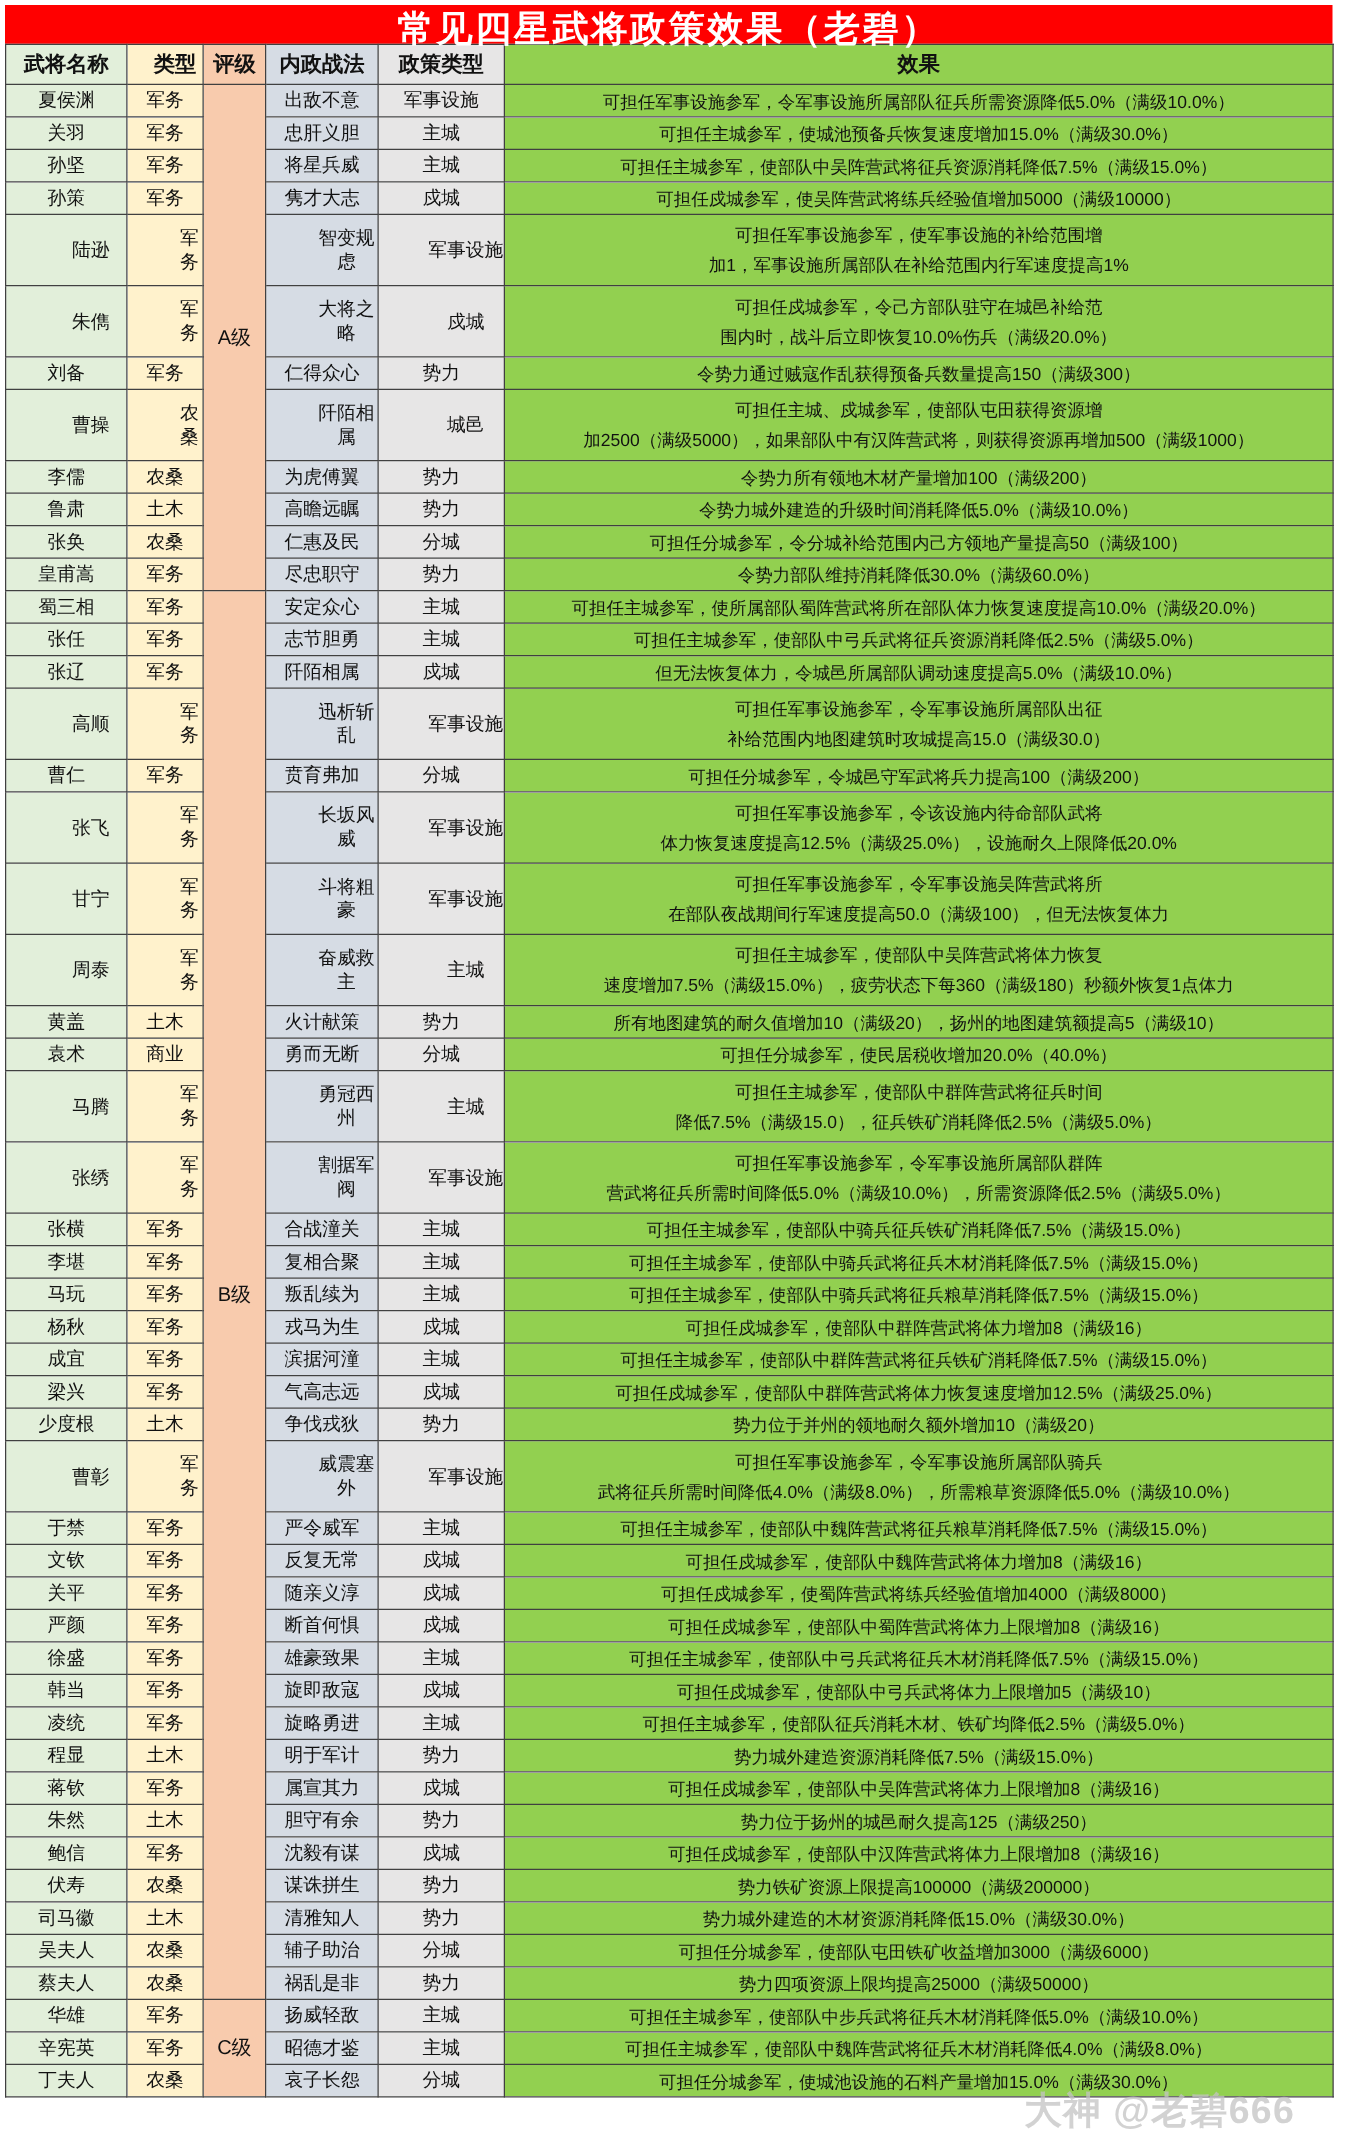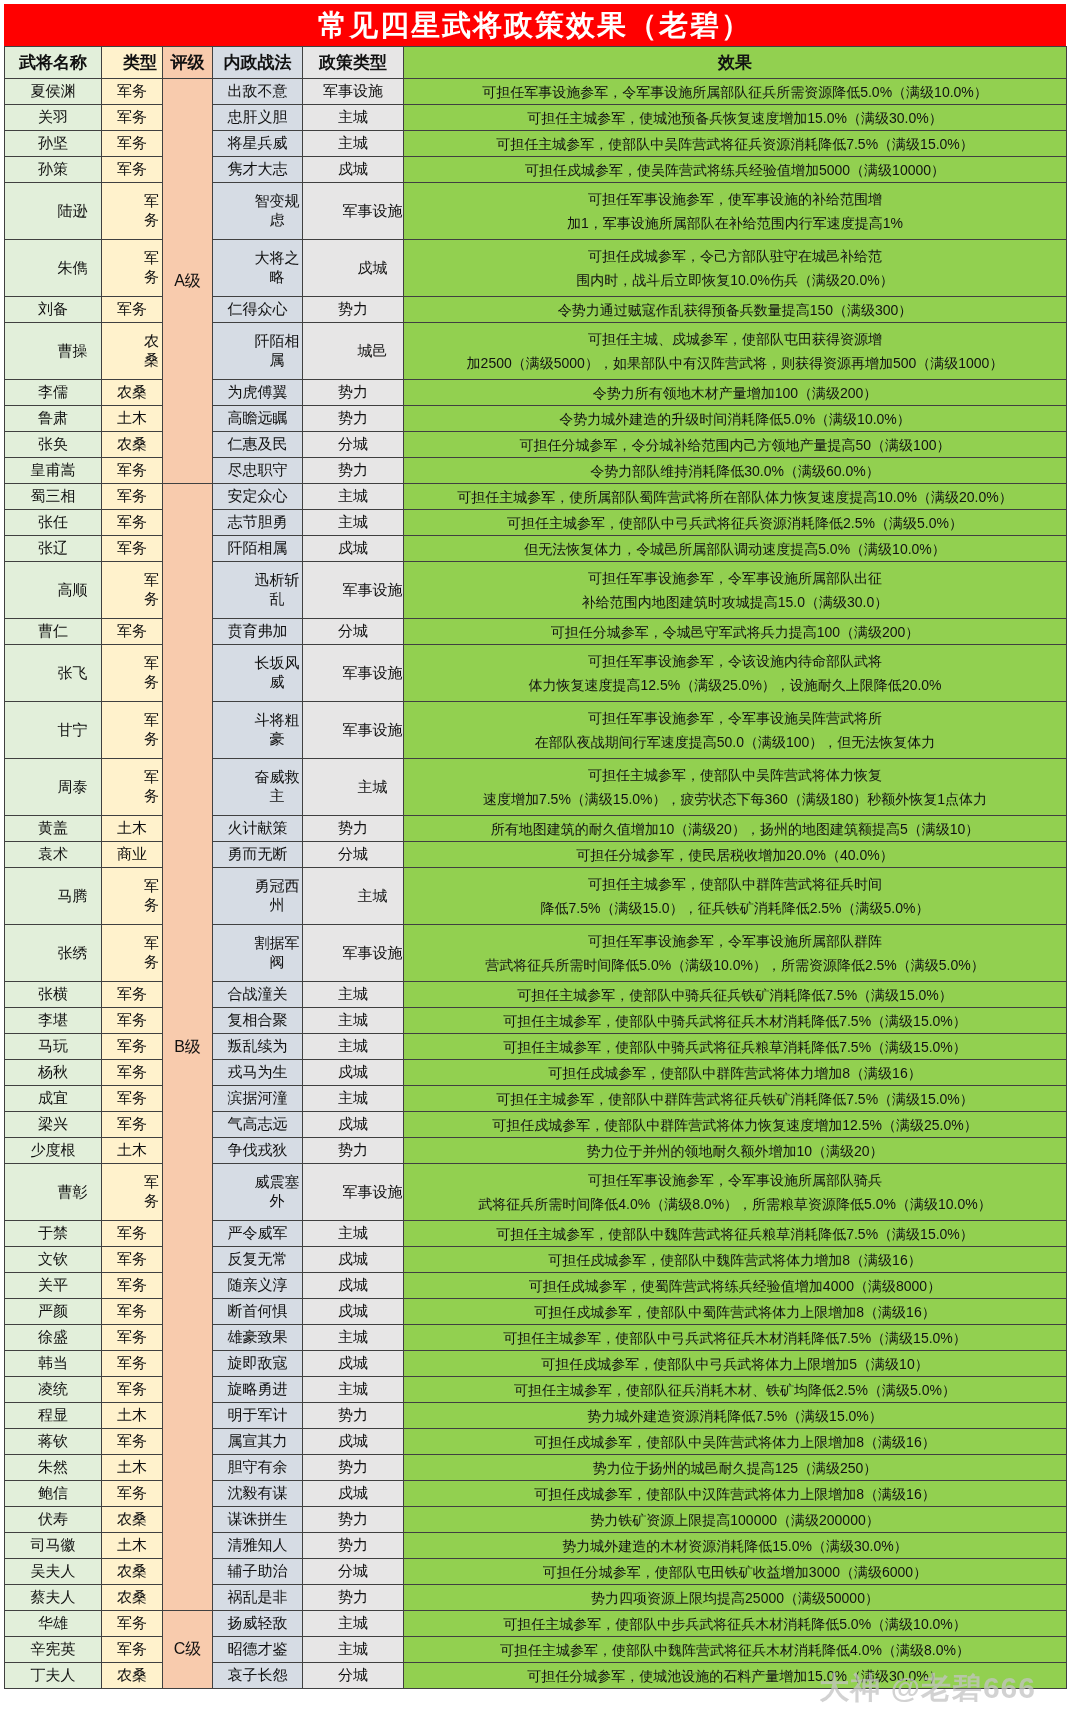--- a/index.html
+++ b/index.html
@@ -8,22 +8,22 @@
     --tactic-bg:#d6dce4; --policy-bg:#e7e6e6; --effect-bg:#92d050;
     --border:#404040; --text:#111111;
   }
   html,body{margin:0;padding:0;}
   body{
     width:1080px;height:1720px;background:#ffffff;position:relative;
     font-family:"Liberation Sans","DejaVu Sans",sans-serif;color:var(--text);
     overflow:hidden;
   }
   .title-bar{
-    margin:4px 14px 0 4px;height:42px;background:var(--title-bg);
-    display:flex;align-items:flex-end;justify-content:center;
+    margin:4px 14px 0 4px;height:31px;background:var(--title-bg);
+    display:flex;align-items:flex-start;justify-content:center;
     color:var(--title-fg);font-size:29px;font-weight:bold;letter-spacing:2px;
   }
   table{
     border-collapse:collapse;table-layout:fixed;
     margin:0 0 0 4px;width:1062px;
   }
   th,td{
     border:1px solid var(--border);
     overflow:hidden;vertical-align:middle;text-align:center;
     padding:0;

